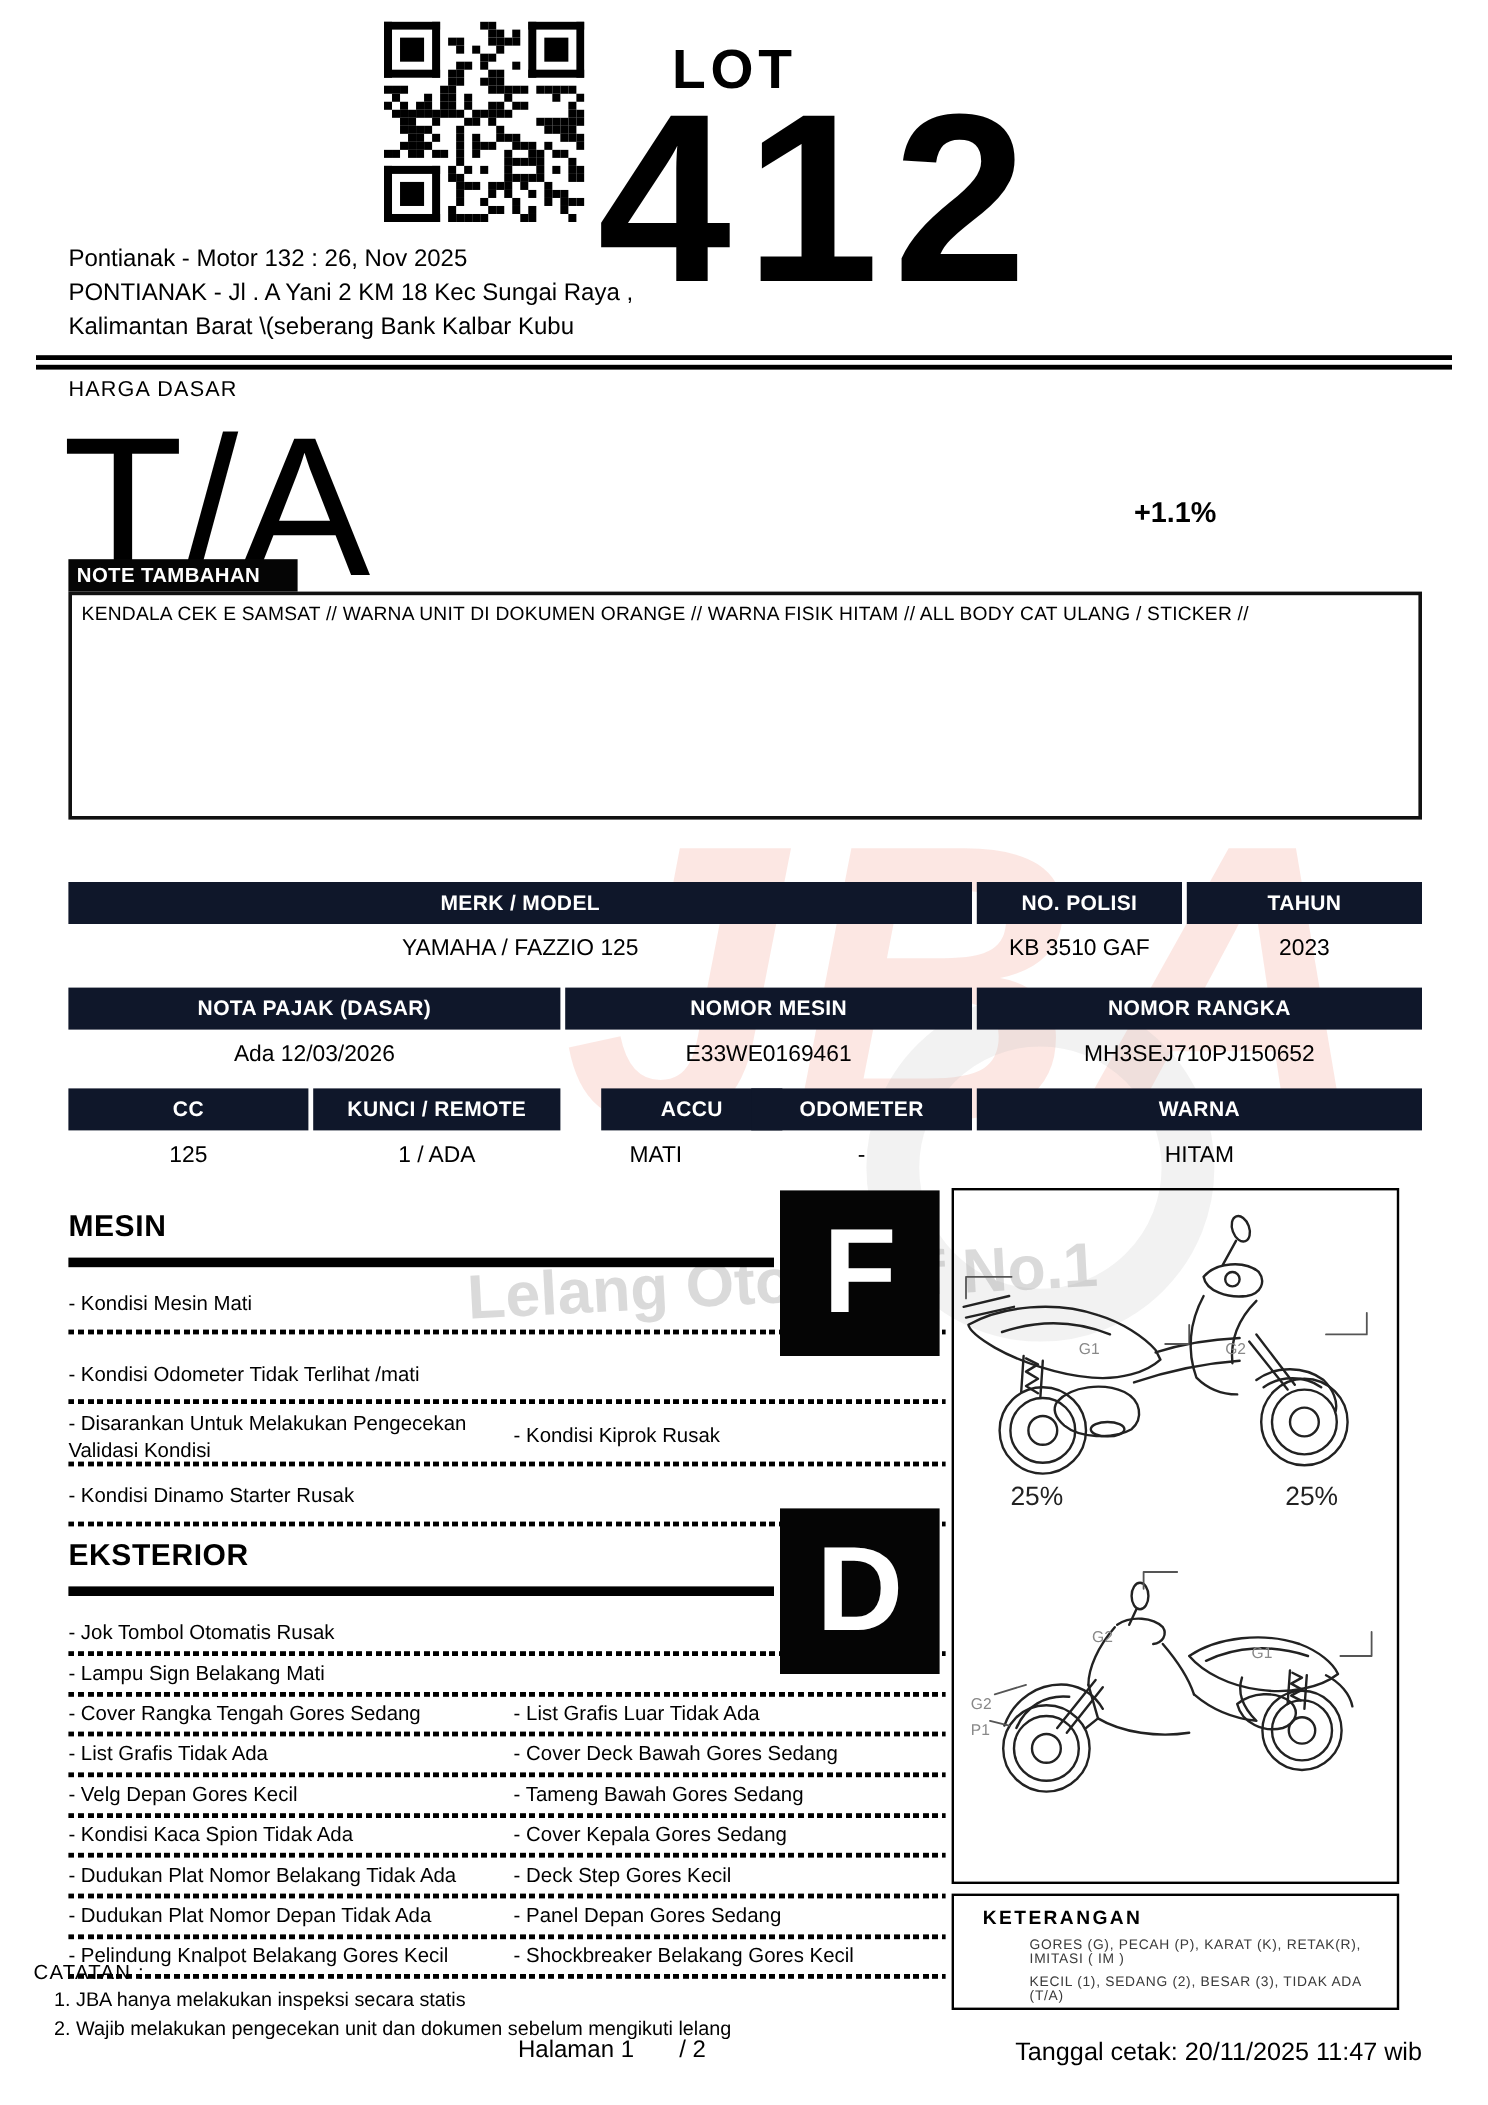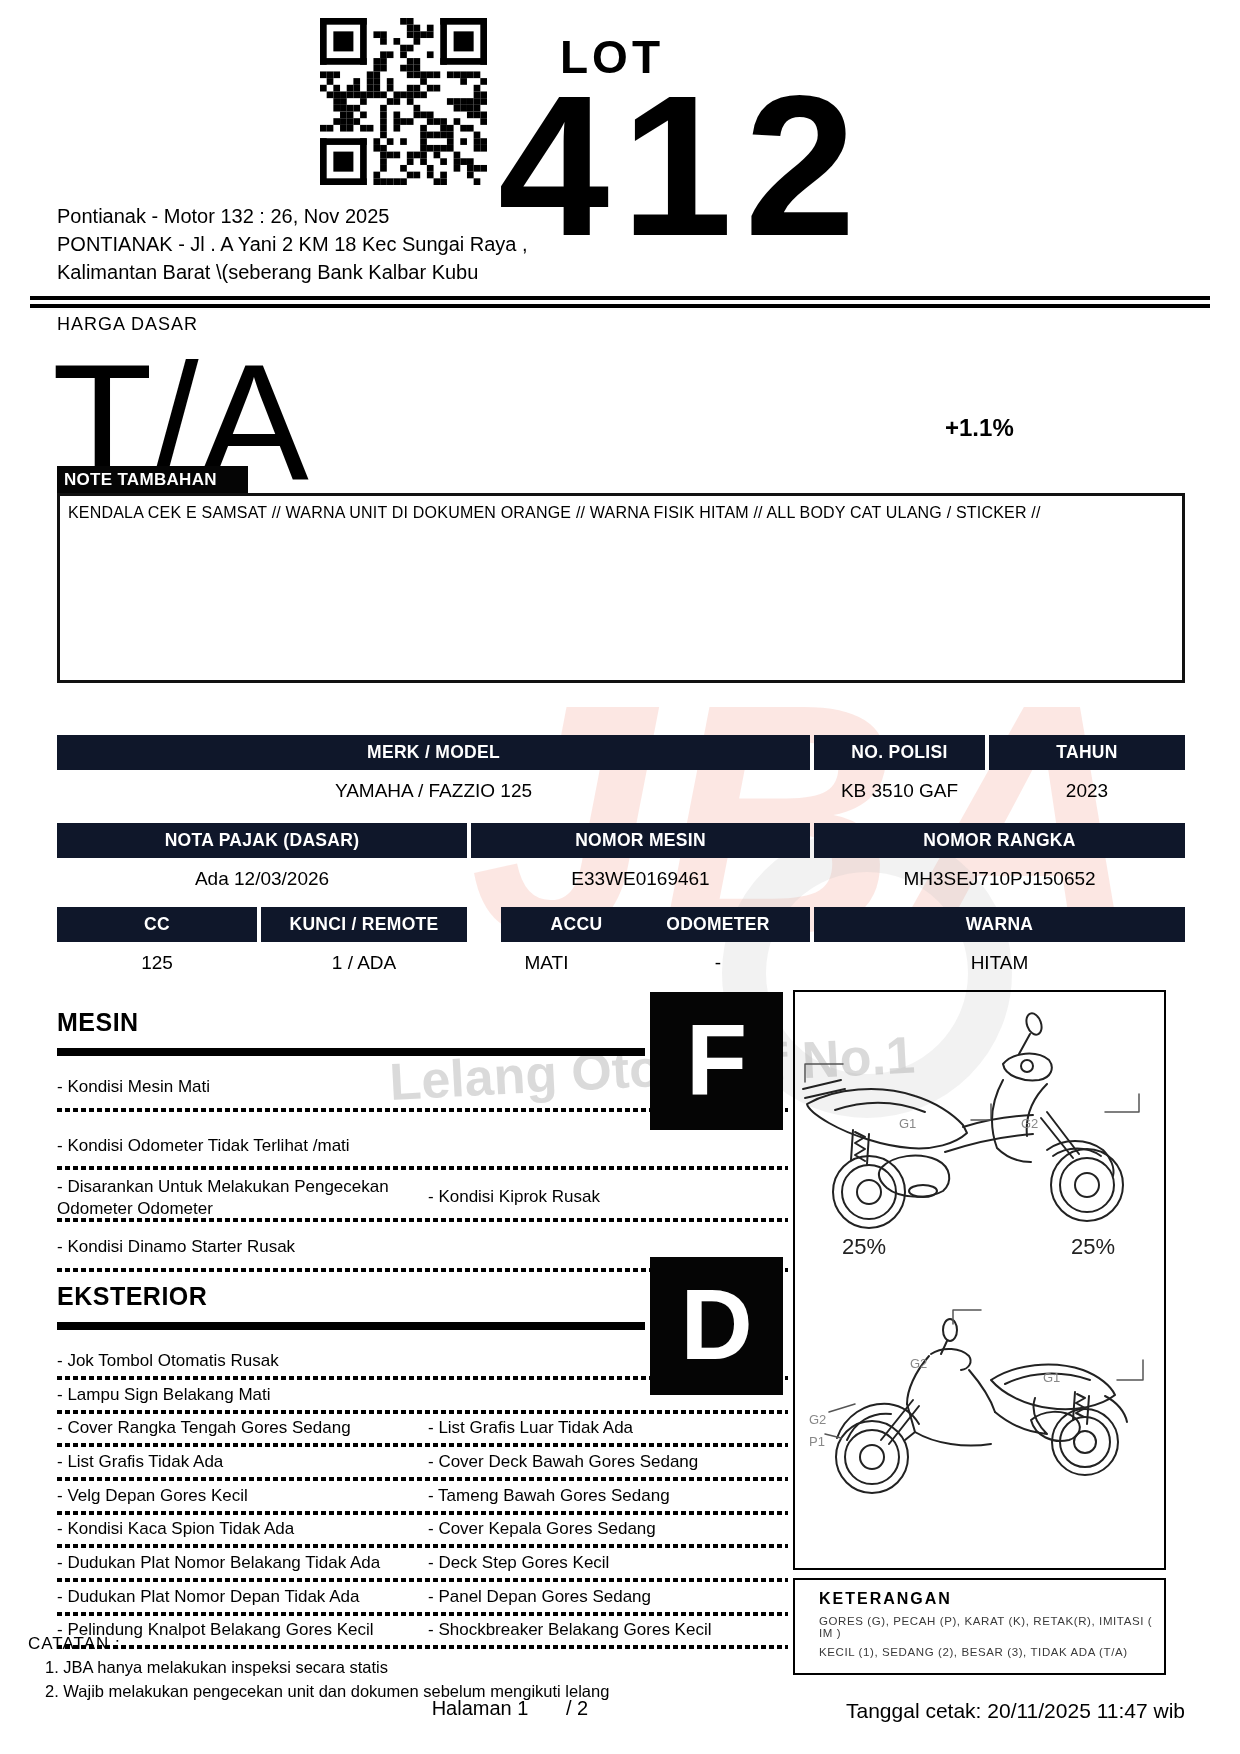--- a/index.html
+++ b/index.html
@@ -38,21 +38,21 @@
   .item{position:absolute;font-size:17px;line-height:22px;z-index:2;}
   .item-left{left:57px;width:345px;}
   .item-right{left:428px;width:360px;}
   .dotline{position:absolute;left:57px;width:731px;height:4px;z-index:1;
            background:repeating-linear-gradient(90deg,#000 0 5px,transparent 5px 8px);}
   
   .diagram-box{position:absolute;left:793px;top:990px;width:373px;height:580px;border:2px solid #000;box-sizing:border-box;z-index:2;}
   .ket-box{position:absolute;left:793px;top:1578px;width:373px;height:97px;border:2px solid #000;box-sizing:border-box;
            padding:10px 0 0 24px;z-index:2;}
   .ket-title{font-size:16px;font-weight:bold;letter-spacing:2px;}
-  .ket-line{font-size:11.5px;color:#3a3a3a;letter-spacing:0.6px;margin-top:7px;}
+  .ket-line{font-size:11.5px;color:#3a3a3a;letter-spacing:0.6px;margin-top:7px;margin-left:39px;}
   
   .catatan{position:absolute;left:28px;top:1634px;font-size:17px;z-index:3;letter-spacing:1px;}
   .cat-item{position:absolute;left:45px;font-size:16.5px;z-index:2;}
   .foot{position:absolute;font-size:20px;z-index:2;}
   svg text{font-family:"Liberation Sans","DejaVu Sans",sans-serif;}
 </style>
 </head>
 <body>
 
 <div class="page">
@@ -318,21 +318,21 @@
   <div class="tv" style="left:626px;top:948px;width:184px;">-</div>
   <div class="tv" style="left:814px;top:948px;width:371px;">HITAM</div>
 
   <div class="sec-title" style="top:1008px;">MESIN</div>
   <div class="sec-bar" style="top:1048px;"></div>
   <div class="grade-box" style="top:992px;">F</div>
   <div class="item item-left" style="top:1076px;">- Kondisi Mesin Mati</div>
   <div class="dotline" style="top:1108px;"></div>
   <div class="item item-left" style="top:1135px;">- Kondisi Odometer Tidak Terlihat /mati</div>
   <div class="dotline" style="top:1166px;"></div>
-  <div class="item item-left" style="top:1176px;">- Disarankan Untuk Melakukan Pengecekan Odometer Odometer</div>
+  <div class="item item-left" style="top:1176px;">- Disarankan Untuk Melakukan Pengecekan Validasi Kondisi</div>
   <div class="item item-right" style="top:1186px;">- Kondisi Kiprok Rusak</div>
   <div class="dotline" style="top:1218px;"></div>
   <div class="item item-left" style="top:1236px;">- Kondisi Dinamo Starter Rusak</div>
   <div class="dotline" style="top:1268px;"></div>
 
   <div class="sec-title" style="top:1282px;">EKSTERIOR</div>
   <div class="sec-bar" style="top:1322px;"></div>
   <div class="grade-box" style="top:1257px;">D</div>
   <div class="item item-left" style="top:1350px;">- Jok Tombol Otomatis Rusak</div>
   <div class="dotline" style="top:1376px;"></div>

